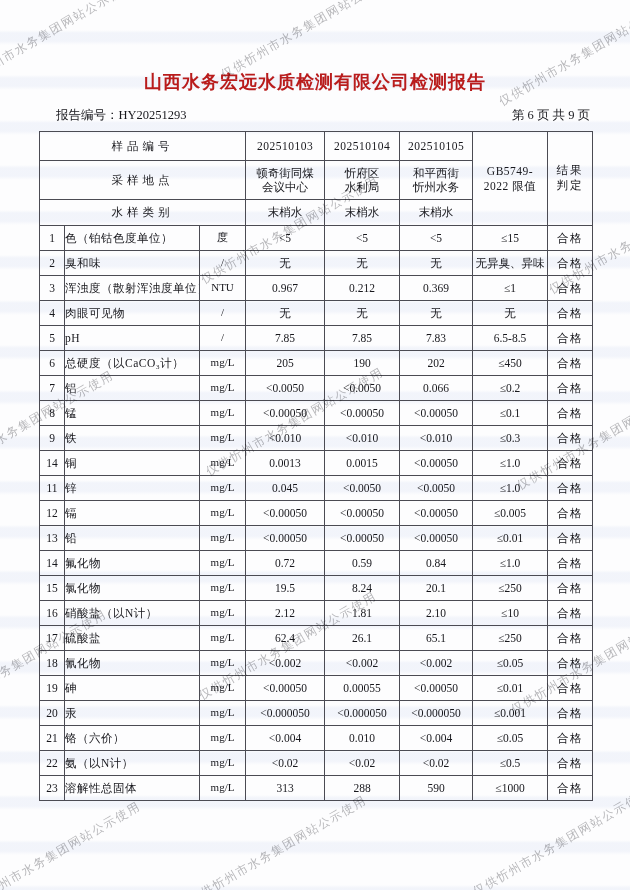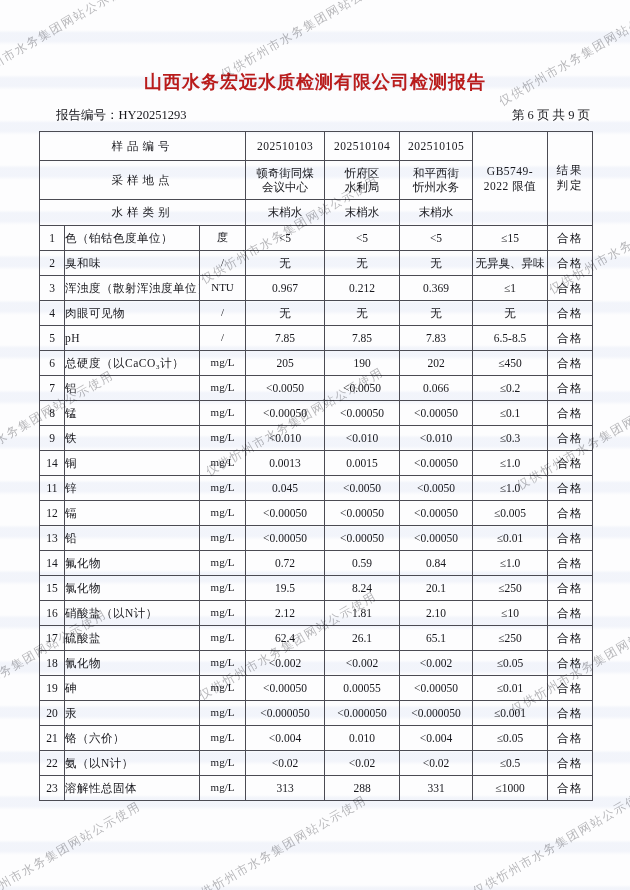--- a/index.html
+++ b/index.html
@@ -353,20 +353,20 @@
       <td>&lt;0.02</td>
       <td class="plimit">≤0.5</td>
       <td class="pverd">合格</td>
     </tr>
         <tr>
       <td>23</td>
       <td class="pname">溶解性总固体</td>
       <td class="punit">mg/L</td>
       <td>313</td>
       <td>288</td>
-      <td>331</td>
+      <td>590</td>
       <td class="plimit">≤1000</td>
       <td class="pverd">合格</td>
     </tr>
       </tbody>
   </table>
 
 </div>
 
 </body></html>

